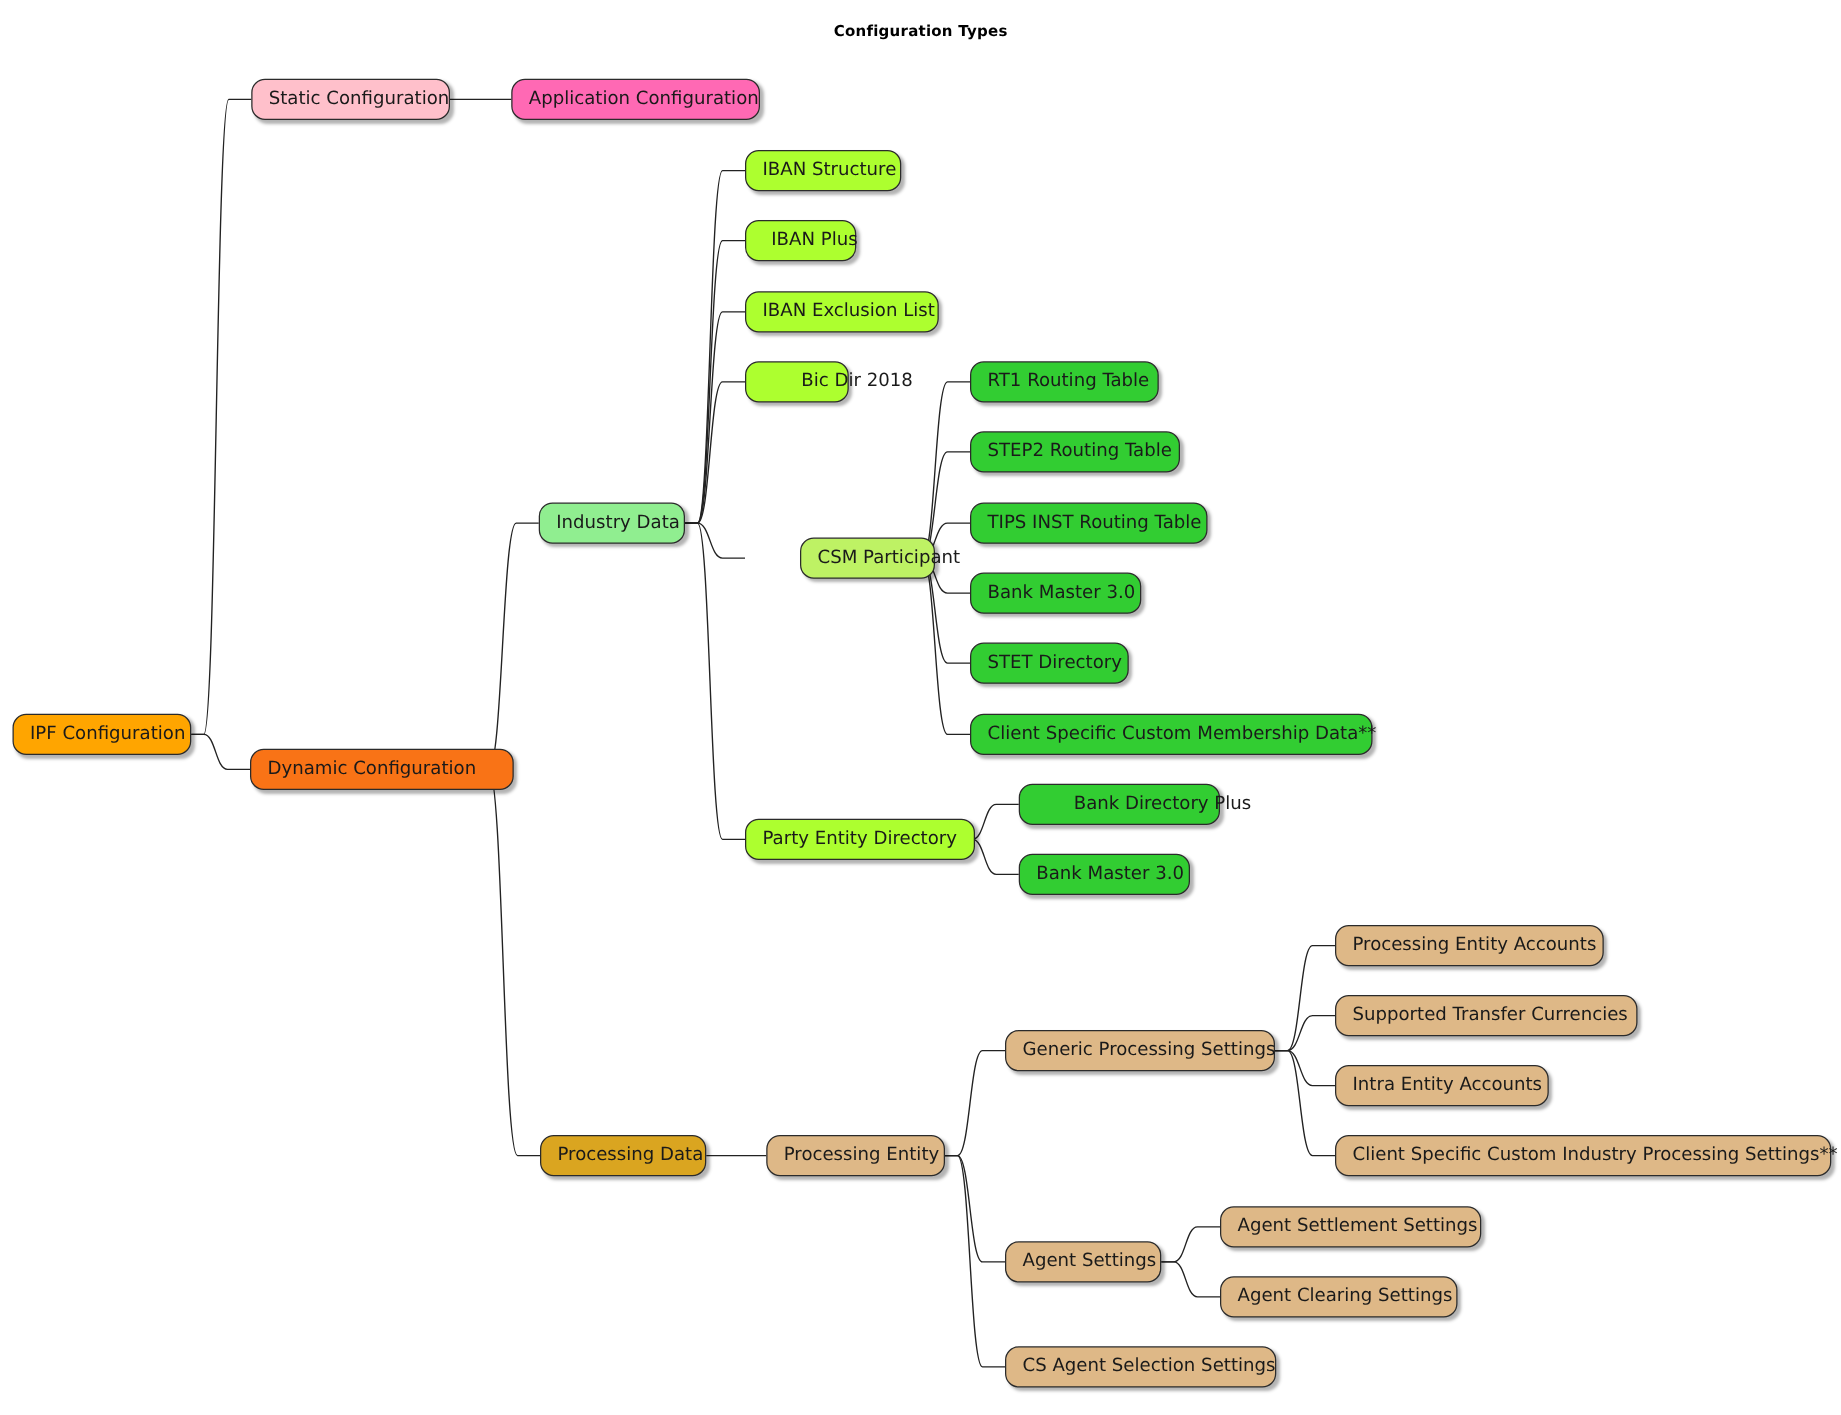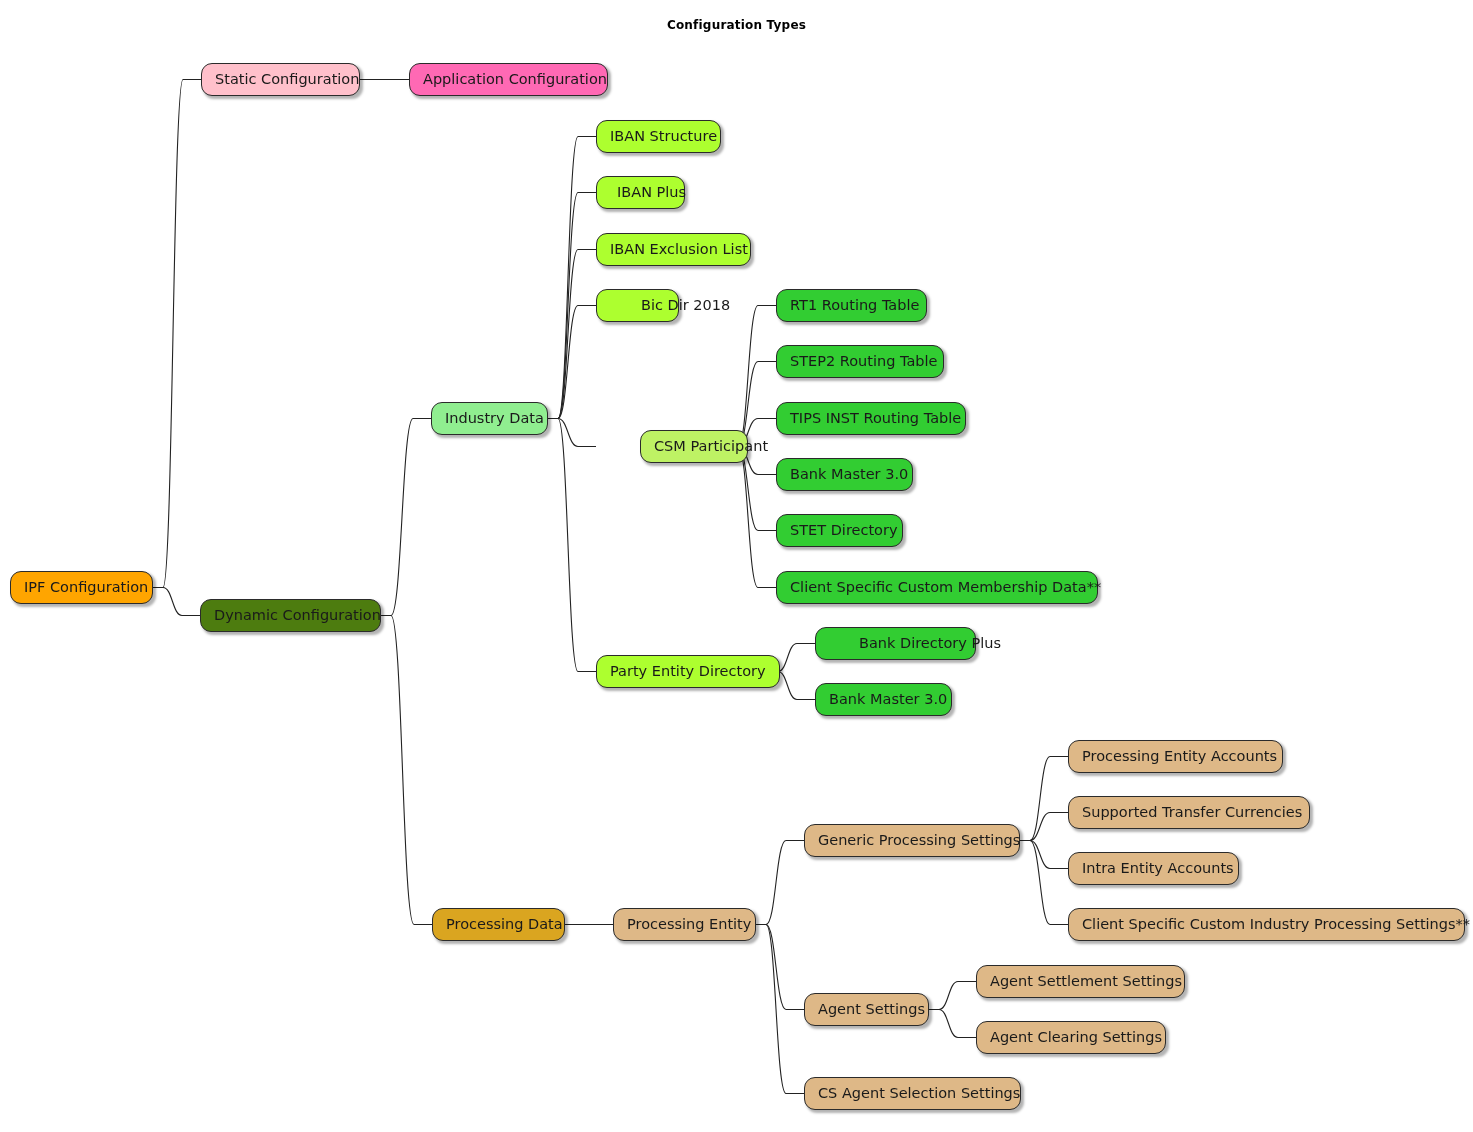--- a/index.html
+++ b/index.html
@@ -92,21 +92,21 @@
   <div id="nodes-layer">
       <div class="node" style="left: 10px; top: 571px; width: 143px; height: 33px; background: rgb(255, 165, 0);">
         <span>IPF Configuration</span>
       </div>
       <div class="node" style="left: 201px; top: 63px; width: 159px; height: 33px; background: rgb(255, 192, 203);">
         <span>Static Configuration</span>
       </div>
       <div class="node" style="left: 409px; top: 63px; width: 199px; height: 33px; background: rgb(255, 105, 180);">
         <span>Application Configuration</span>
       </div>
-      <div class="node" style="left: 200px; top: 599px; width: 181px; height: 33px; background: #4d7c0f;">
+      <div class="node" style="left: 200px; top: 599px; width: 211px; height: 33px; background: #f97316;">
         <span>Dynamic Configuration</span>
       </div>
       <div class="node" style="left: 431px; top: 402px; width: 117px; height: 33px; background: rgb(144, 238, 144);">
         <span>Industry Data</span>
       </div>
       <div class="node" style="left: 596px; top: 120px; width: 125px; height: 33px; background: rgb(173, 255, 47);">
         <span>IBAN Structure</span>
       </div>
       <div class="node" style="left: 596px; top: 176px; width: 89px; height: 33px; background: rgb(173, 255, 47); padding-left: 20px;">
         <span>IBAN Plus</span>

